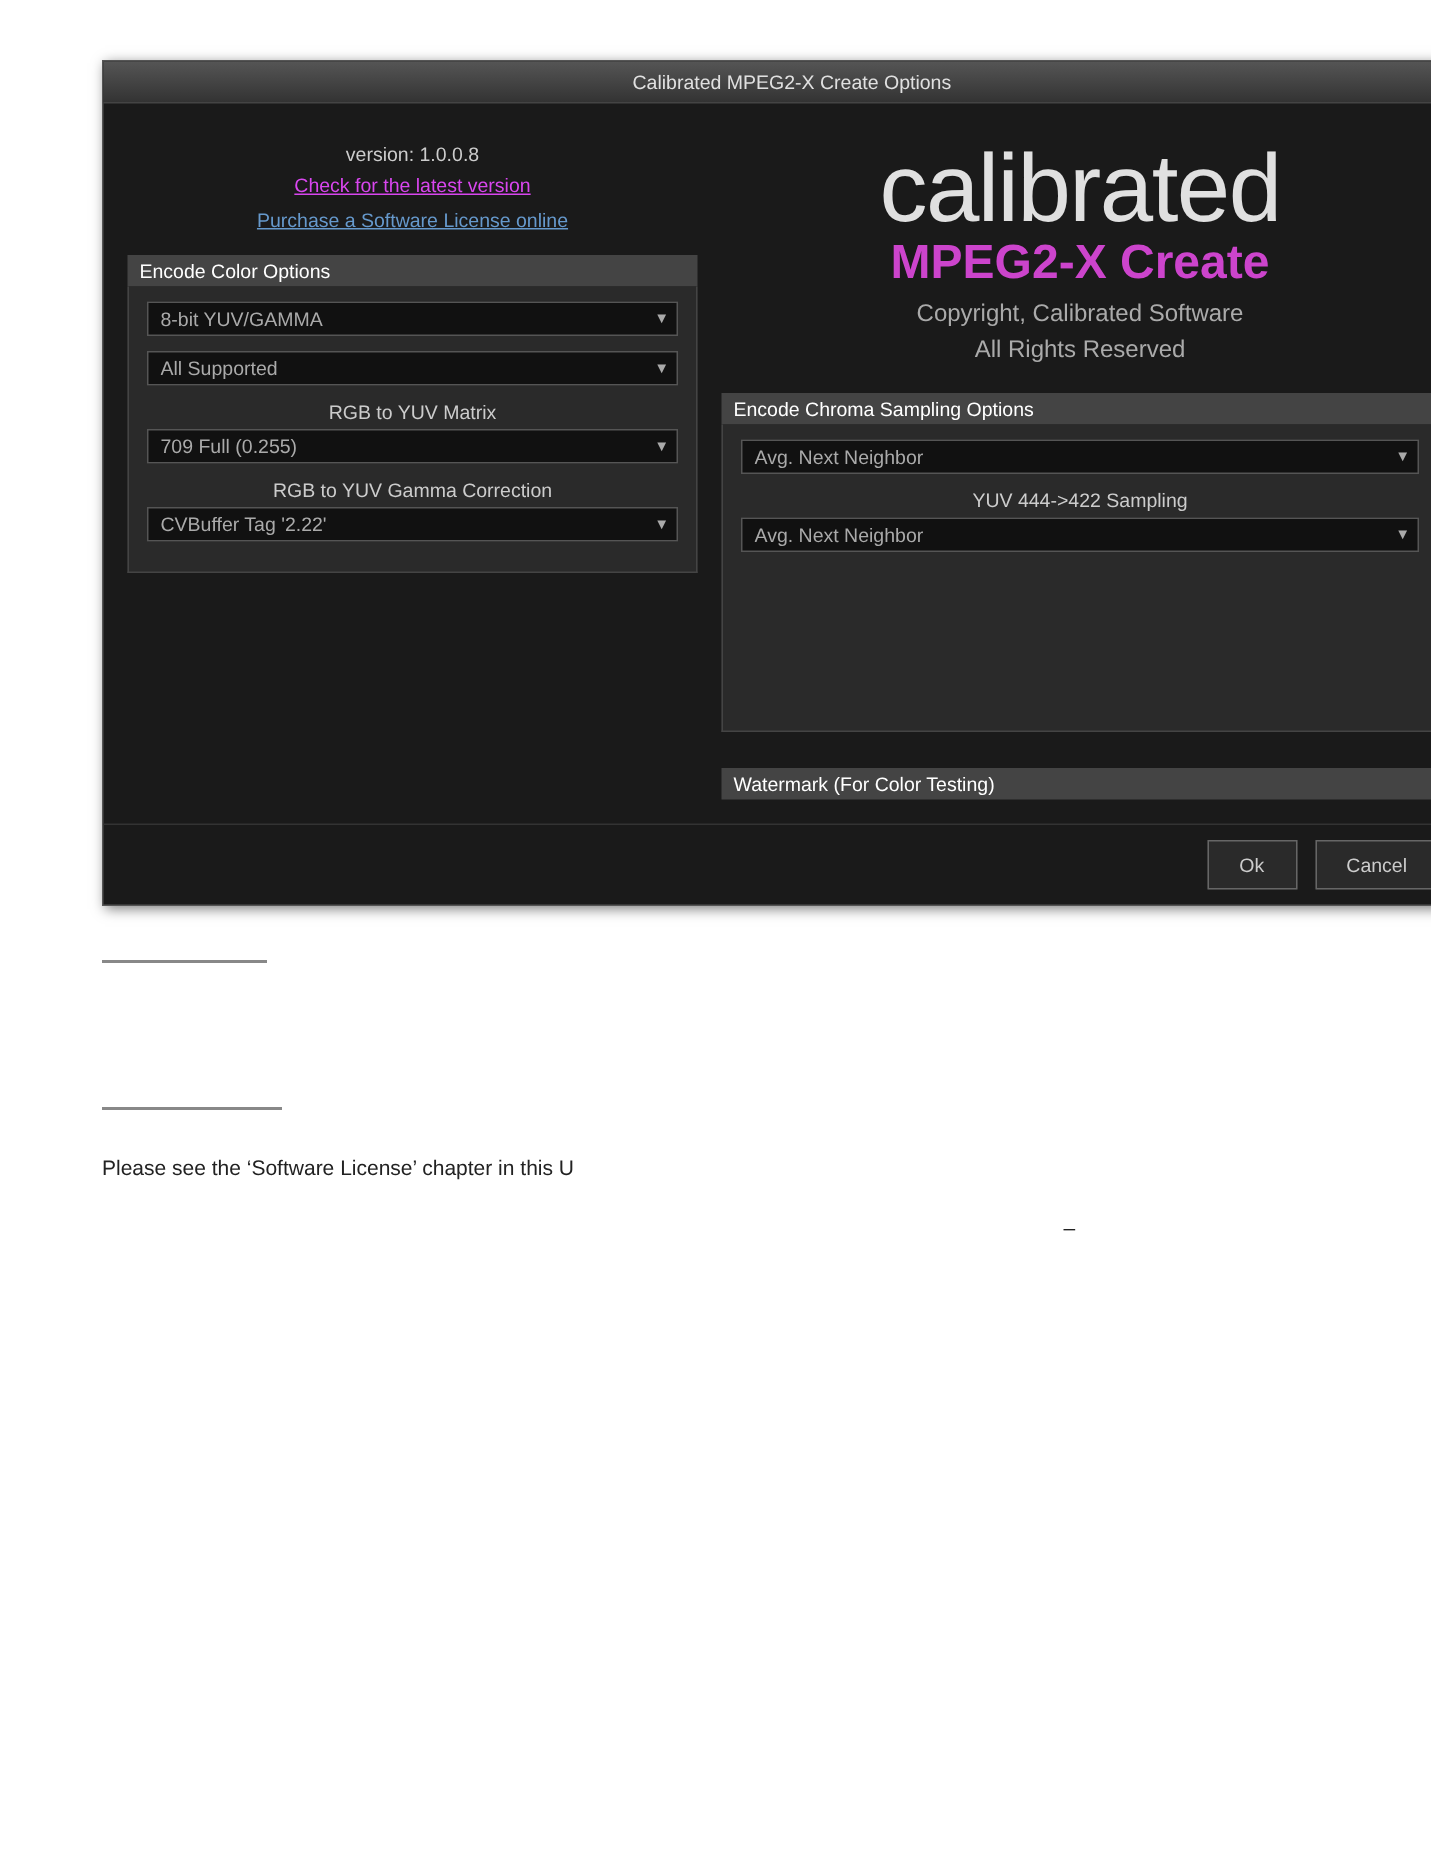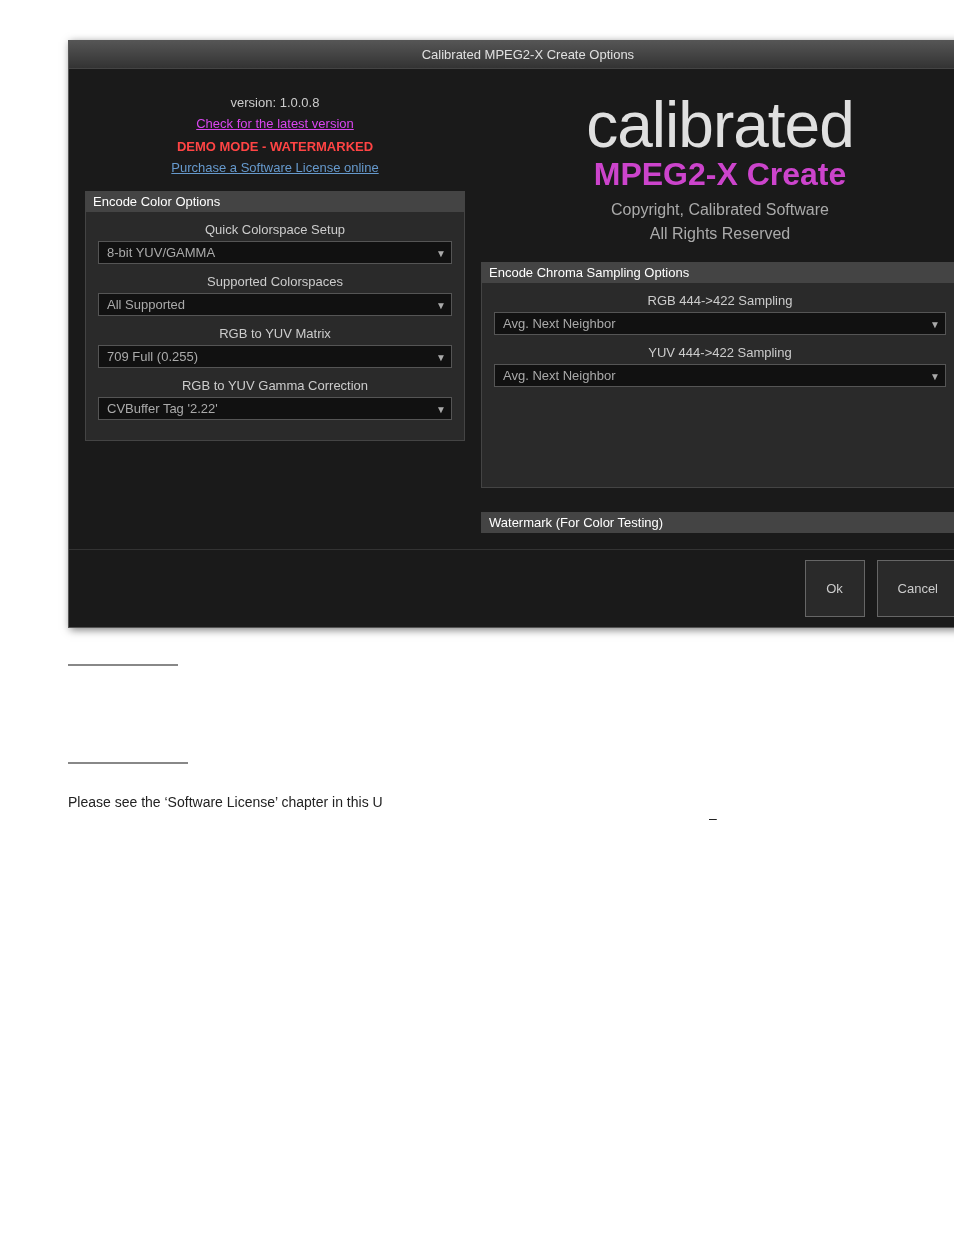--- a/index.html
+++ b/index.html
@@ -192,21 +192,21 @@
       align-items: center;
       padding: 10px 16px;
       gap: 12px;
       border-top: 1px solid #333;
     }
 
     .footer-btn {
       background: #2a2a2a;
       color: #ccc;
       border: 1px solid #666;
-      padding: 20px 20px;
+      padding: 8px 20px;
       font-size: 13px;
       cursor: pointer;
       min-width: 60px;
     }
 
     
     .chroma-section {
       flex: 1;
     }
 
@@ -271,36 +271,33 @@
     <button class="dialog-close">×</button>
   </div>
 
   <div class="dialog-body">
 
     <div class="left-panel">
 
       <div class="version-info">
         <div class="version-text">version:  1.0.0.8</div>
         <a class="check-version-link">Check for the latest version</a>
-        <div class="demo-mode-text">DEMO MODE - WATERMARKED</div>
         <a class="purchase-link">Purchase a Software License online</a>
       </div>
 
       <div class="section-header">Encode Color Options</div>
       <div class="section-body">
 
-        <div class="field-label">Quick Colorspace Setup</div>
         <div class="select-wrapper">
           <select>
             <option>8-bit YUV/GAMMA</option>
           </select>
           <span class="select-arrow">▼</span>
         </div>
 
-        <div class="field-label">Supported Colorspaces</div>
         <div class="select-wrapper">
           <select>
             <option>All Supported</option>
           </select>
           <span class="select-arrow">▼</span>
         </div>
 
         <div class="field-label">RGB to YUV Matrix</div>
         <div class="select-wrapper">
           <select>
@@ -327,21 +324,20 @@
         <div class="brand-mpeg">MPEG2-X Create</div>
         <div class="brand-copyright">
           <span>Copyright, Calibrated Software</span><br>
           <span>All Rights Reserved</span>
         </div>
       </div>
 
       <div class="section-header">Encode Chroma Sampling Options</div>
       <div class="section-body chroma-section">
 
-        <div class="field-label">RGB 444-&gt;422 Sampling</div>
         <div class="select-wrapper">
           <select>
             <option>Avg. Next Neighbor</option>
           </select>
           <span class="select-arrow">▼</span>
         </div>
 
         <div class="field-label">YUV 444-&gt;422 Sampling</div>
         <div class="select-wrapper">
           <select>

